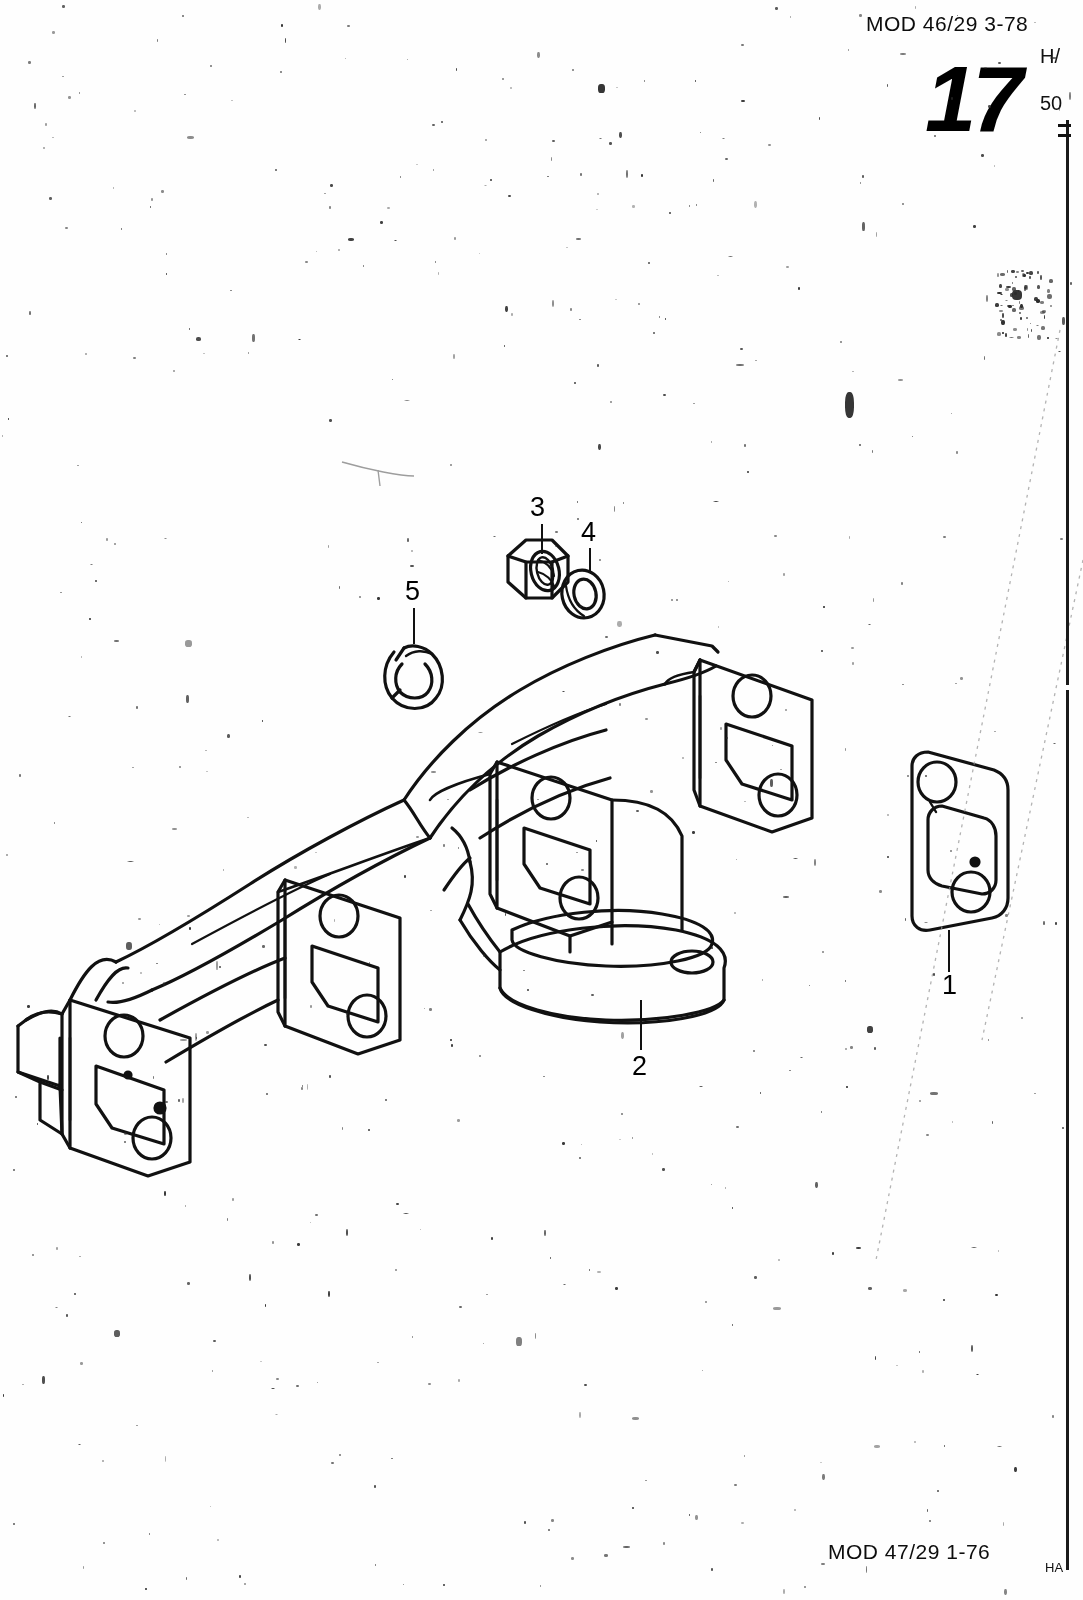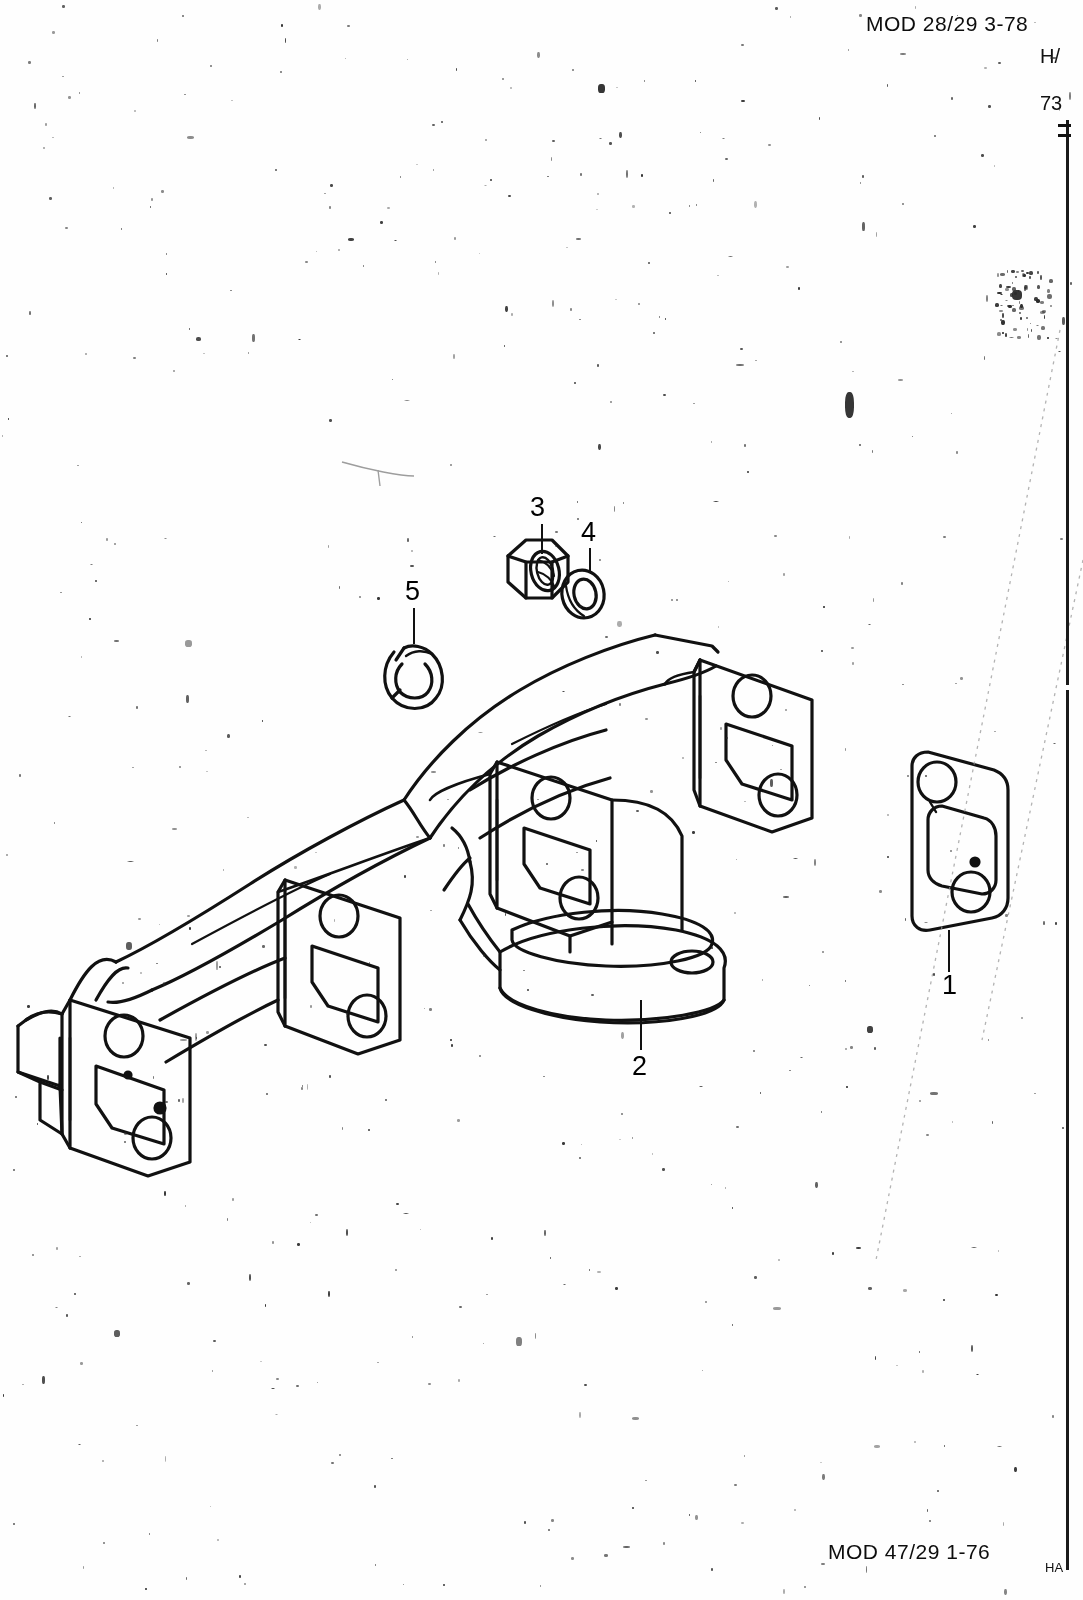--- a/index.html
+++ b/index.html
@@ -228,25 +228,26 @@
 
   <div class="leader" style="left:541px;top:524px;height:30px;"></div>
   <div class="callout" style="left:530px;top:494px;">3</div>
 
   <div class="leader" style="left:589px;top:548px;height:24px;"></div>
   <div class="callout" style="left:581px;top:519px;">4</div>
 
   <div class="leader" style="left:413px;top:608px;height:36px;"></div>
   <div class="callout" style="left:405px;top:578px;">5</div>
 
-  <div class="hdr-code" id="header-code">MOD 28/29  3-78</div>
-
+  <div class="hdr-code" id="header-code">MOD 46/29  3-78</div>
+
+  <div id="plate-number">17</div>
 
   <div class="edge-text" id="edge-top">H/</div>
-  <div class="edge-text" id="edge-num">73</div>
+  <div class="edge-text" id="edge-num">50</div>
   <div class="edge-text" id="edge-bottom">HA</div>
 
   <div class="hdr-code" id="footer-code">MOD 47/29  1-76</div>
 
   <div class="v-rule" id="rule-a"></div>
   <div class="v-rule" id="rule-b"></div>
   <div class="rule-tick" style="top:124px;"></div>
   <div class="rule-tick" style="top:134px;"></div>
 
   <div id="speckles">

